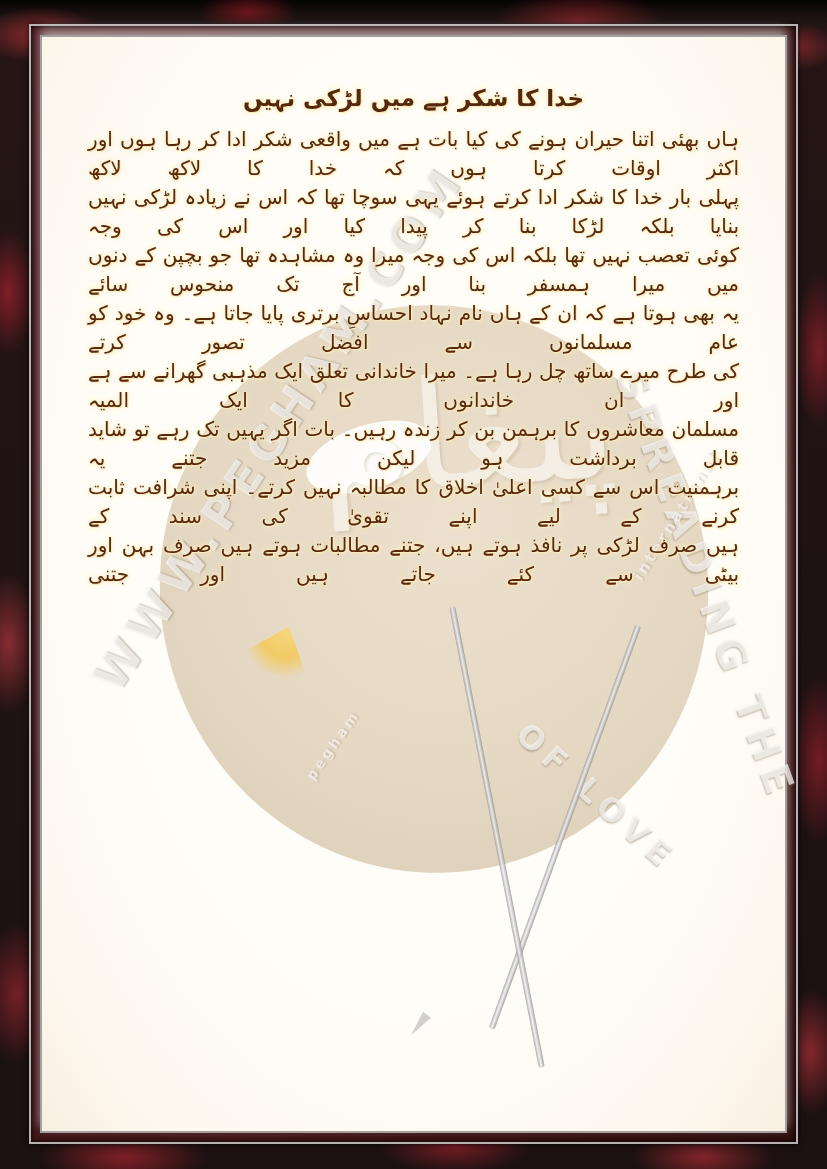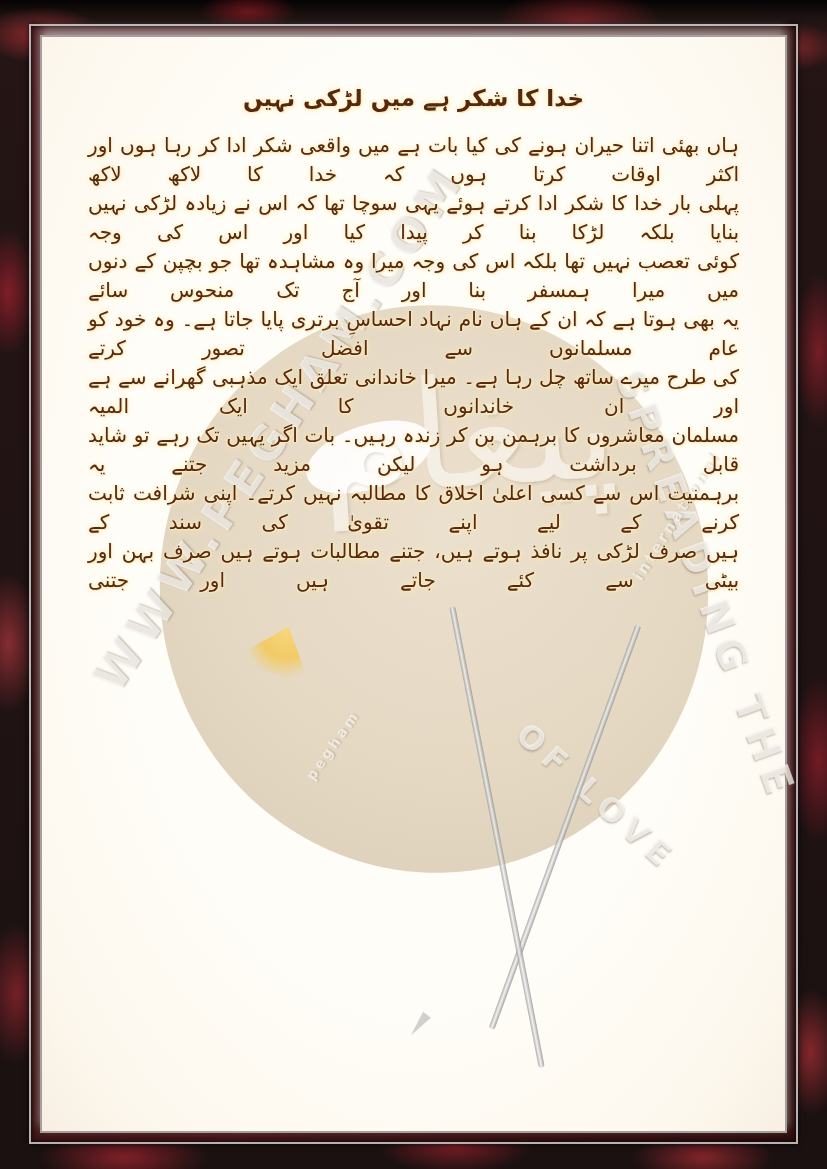--- a/index.html
+++ b/index.html
@@ -56,21 +56,21 @@
   .brush-tip{position:absolute;left:372px;top:975px;width:0;height:0;opacity:.85;
     border-left:5px solid transparent;border-right:5px solid transparent;
     border-top:26px solid #c8c8c8;transform:rotate(38deg);}
   .fan-brush{position:absolute;left:196px;top:588px;width:84px;height:50px;opacity:.9;
     background:radial-gradient(ellipse at 50% 100%, #f8d878 0%, #f3c95a 45%, rgba(243,201,90,0) 75%);
     clip-path:polygon(50% 100%, 0 0, 100% 0);transform:rotate(-160deg);}
 
   
   .text-block{position:absolute;top:40px;left:46px;right:46px;direction:rtl;}
   .title{font-size:23px;font-weight:bold;text-align:center;color:#55280d;
-    line-height:42px;margin-bottom:12px;
+    line-height:42px;margin-bottom:6px;
     text-shadow:0 0 7px #ffe9ad, 0 0 3px #fff3cf, 1px 1px 0 #f6e5bd;}
   .line{font-size:20px;line-height:29px;color:#58290e;
     text-align:justify;text-align-last:justify;-moz-text-align-last:justify;
     text-shadow:0 0 7px #ffe9ad, 0 0 3px #fff3cf, 1px 1px 0 #f6e5bd;}
 </style>
 </head>
 <body>
 
 <div class="page">
   <div class="frame">

